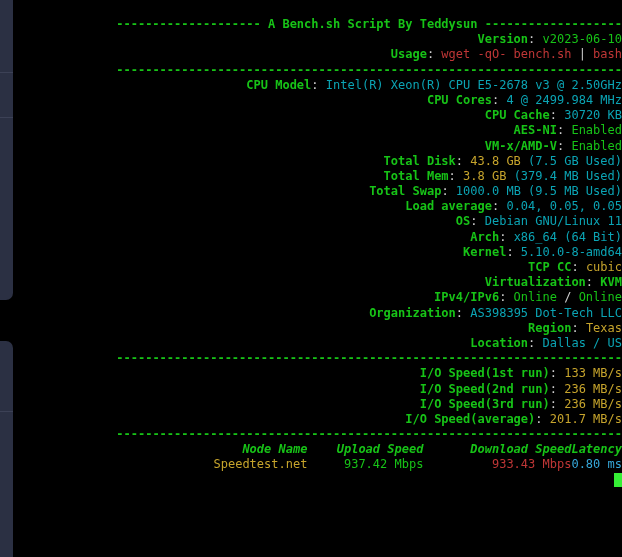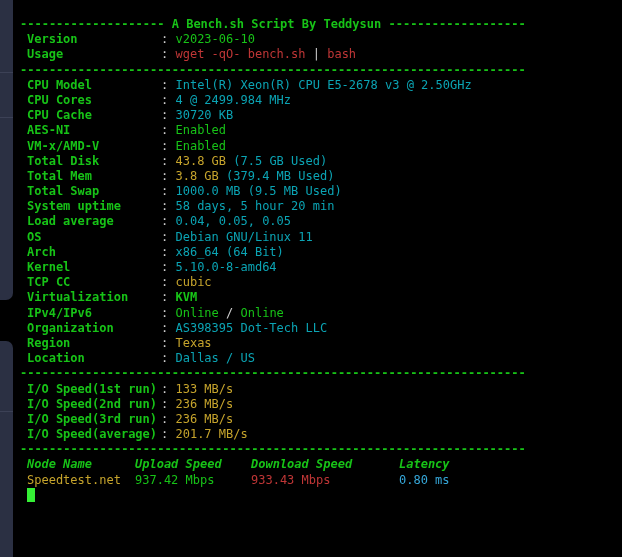--- a/index.html
+++ b/index.html
@@ -2,21 +2,21 @@
 <html style="--green: #17c317; --cyan: #0ba4b4; --yellow: #c6a42c; --red: #bf3636; --white: #cfcfcf; --blue: #36a8da; --cursor: #35ef35; --strip: #2b3043; --stripline: #3c4156; --badgebg: #1d1d1d; --badge_green: #3ecc3e;"><head>
 <meta charset="utf-8">
 <style>
   :root{
     --green:#17c317; --cyan:#0ba4b4; --yellow:#c6a42c; --red:#bf3636;
     --white:#cfcfcf; --blue:#36a8da; --cursor:#35ef35;
     --strip:#2b3043; --stripline:#3c4156; --badgebg:#1d1d1d;
   }
   *{margin:0;padding:0;box-sizing:border-box;}
   html,body{background:#000;}
-  .screen{position:relative;width:622px;height:557px;background:#be185d;overflow:hidden;}
+  .screen{position:relative;width:622px;height:557px;background:#be185d;overflow:hidden;text-align:right;}
 
   
   .strip{position:absolute;left:0;top:0;width:13px;height:557px;background:#000;}
   .strip-seg{position:absolute;left:0;width:13px;background:var(--strip);}
   .seg-a{top:0;height:300px;border-radius:0 0 7px 0;}
   .seg-b{top:341px;height:216px;border-radius:0 7px 0 0;}
   .strip-div{position:absolute;left:0;width:13px;height:1px;background:var(--stripline);}
 
   
   .badge{position:absolute;top:2px;right:-8px;height:19px;display:flex;align-items:center;gap:3px;
@@ -79,21 +79,20 @@
     <div class="line dash">----------------------------------------------------------------------</div>
 
     <div class="line"><span class="lbl">CPU Model</span><span class="sep">: </span><span class="c-cyan">Intel(R) Xeon(R) CPU E5-2678 v3 @ 2.50GHz</span></div>
     <div class="line"><span class="lbl">CPU Cores</span><span class="sep">: </span><span class="c-cyan">4 @ 2499.984 MHz</span></div>
     <div class="line"><span class="lbl">CPU Cache</span><span class="sep">: </span><span class="c-cyan">30720 KB</span></div>
     <div class="line"><span class="lbl">AES-NI</span><span class="sep">: </span><span class="c-green">Enabled</span></div>
     <div class="line"><span class="lbl">VM-x/AMD-V</span><span class="sep">: </span><span class="c-green">Enabled</span></div>
     <div class="line"><span class="lbl">Total Disk</span><span class="sep">: </span><span class="c-yellow">43.8 GB</span><span class="c-cyan"> (7.5 GB Used)</span></div>
     <div class="line"><span class="lbl">Total Mem</span><span class="sep">: </span><span class="c-yellow">3.8 GB</span><span class="c-cyan"> (379.4 MB Used)</span></div>
     <div class="line"><span class="lbl">Total Swap</span><span class="sep">: </span><span class="c-cyan">1000.0 MB (9.5 MB Used)</span></div>
-    <div class="line"><span class="lbl">System uptime</span><span class="sep">: </span><span class="c-cyan">58 days, 5 hour 20 min</span></div>
     <div class="line"><span class="lbl">Load average</span><span class="sep">: </span><span class="c-cyan">0.04, 0.05, 0.05</span></div>
     <div class="line"><span class="lbl">OS</span><span class="sep">: </span><span class="c-cyan">Debian GNU/Linux 11</span></div>
     <div class="line"><span class="lbl">Arch</span><span class="sep">: </span><span class="c-cyan">x86_64 (64 Bit)</span></div>
     <div class="line"><span class="lbl">Kernel</span><span class="sep">: </span><span class="c-cyan">5.10.0-8-amd64</span></div>
     <div class="line"><span class="lbl">TCP CC</span><span class="sep">: </span><span class="c-yellow">cubic</span></div>
     <div class="line"><span class="lbl">Virtualization</span><span class="sep">: </span><span class="c-greenb">KVM</span></div>
     <div class="line"><span class="lbl">IPv4/IPv6</span><span class="sep">: </span><span class="c-green">Online</span><span class="c-white"> / </span><span class="c-green">Online</span></div>
     <div class="line"><span class="lbl">Organization</span><span class="sep">: </span><span class="c-cyan">AS398395 Dot-Tech LLC</span></div>
     <div class="line"><span class="lbl">Region</span><span class="sep">: </span><span class="c-yellow">Texas</span></div>
     <div class="line"><span class="lbl">Location</span><span class="sep">: </span><span class="c-cyan">Dallas / US</span></div>

